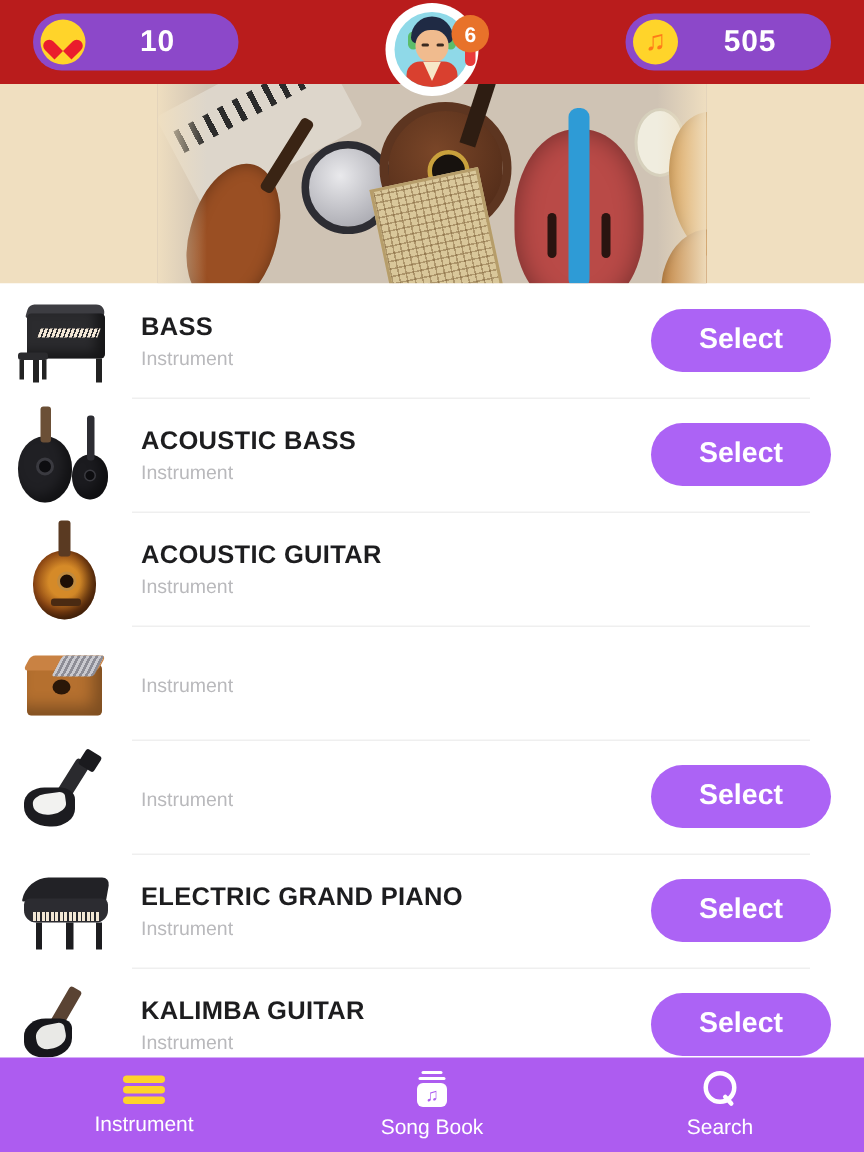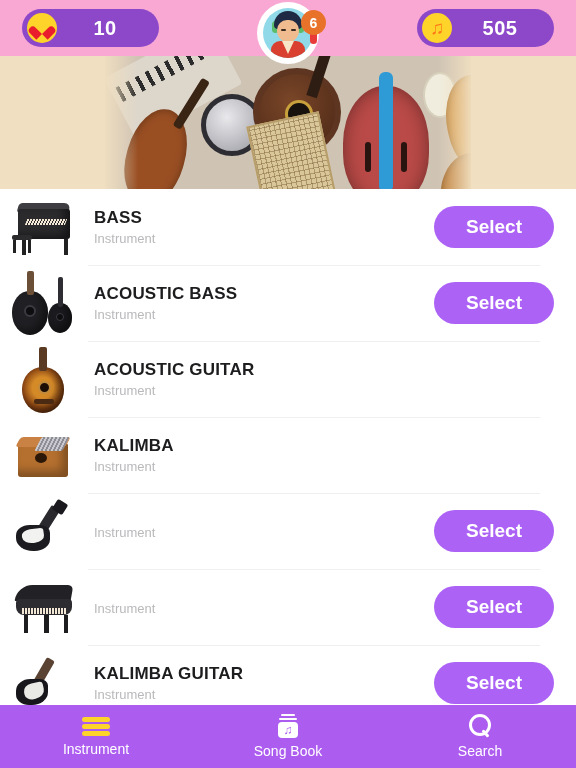--- a/index.html
+++ b/index.html
@@ -7,21 +7,21 @@
   body {
     font-family: "Liberation Sans", sans-serif;
     background:#ffffff;
     overflow:hidden;
     position:relative;
   }
 
   
   .topbar {
     position:absolute; top:0; left:0; width:576px; height:56px;
-    background:#f9a8d4;
+    background:#b91c1c;
     z-index:30;
     padding-left:16px;
   }
   .stat-pill {
     position:absolute; top:9px; height:38px;
     background:#8c48c9;
     border-radius:19px;
     display:flex; align-items:center;
   }
   .stat-pill.left  { left:22px;  width:137px; }
@@ -414,21 +414,20 @@
   </div>
 
   <div class="row">
     <div class="thumb">
       <div class="tb kal-box"></div>
       <div class="tb kal-top"></div>
       <div class="tb kal-tines"></div>
       <div class="tb kal-hole"></div>
     </div>
     <div class="texts">
-      <div class="title">KALIMBA</div>
       <div class="subtitle">Instrument</div>
     </div>
   </div>
 
   <div class="row">
     <div class="thumb">
       <div class="tb eb-neck"></div>
       <div class="tb eb-head"></div>
       <div class="tb eb-body"></div>
       <div class="tb eb-pick"></div>
@@ -442,20 +441,21 @@
   <div class="row">
     <div class="thumb">
       <div class="tb grand-lid"></div>
       <div class="tb grand-body"></div>
       <div class="tb grand-keys"></div>
       <div class="tb grand-l1"></div>
       <div class="tb grand-l2"></div>
       <div class="tb grand-l3"></div>
     </div>
     <div class="texts">
+      <div class="title">ELECTRIC GRAND PIANO</div>
       <div class="subtitle">Instrument</div>
     </div>
     <button class="btn select">Select</button>
   </div>
 
   <div class="row">
     <div class="thumb">
       <div class="tb eg-neck"></div>
       <div class="tb eg-body"></div>
       <div class="tb eg-pick"></div>

